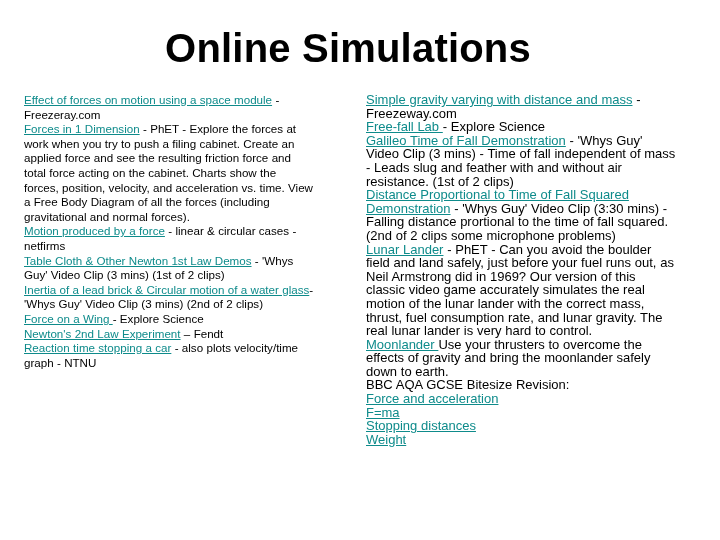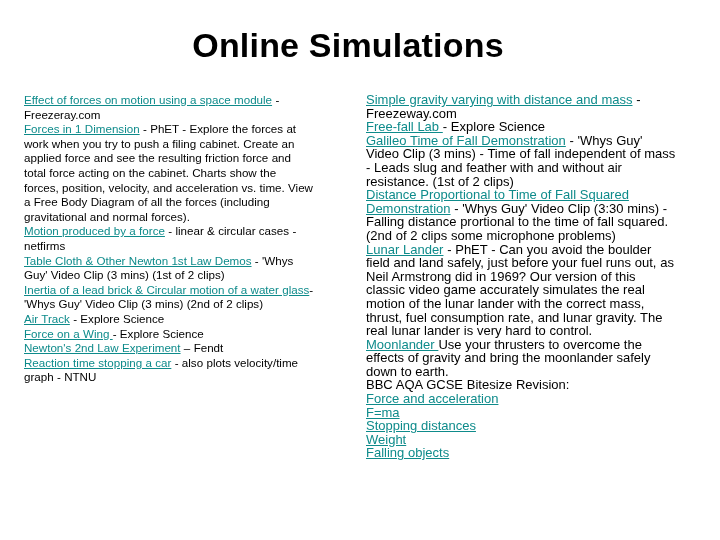--- a/index.html
+++ b/index.html
@@ -22,21 +22,21 @@
     background: #ffffff;
   }
 
   
   .slide-title {
     position: absolute;
     left: 0;
     top: 26px;
     width: 696px;
     text-align: center;
-    font-size: 34px;
+    font-size: 40px;
     font-weight: bold;
     color: #000000;
     letter-spacing: 0.2px;
     line-height: 1.12;
   }
 
   
   .col {
     position: absolute;
     color: #000000;
@@ -80,34 +80,32 @@
 <div class="slide">
 
   <div class="slide-title">Online Simulations</div>
 
   <div class="col col-left" id="left-col">
       <p class="para"><span class="lnk">Effect of forces on motion using a space module</span><span class="plain"> - Freezeray.com</span></p>
       <p class="para"><span class="lnk">Forces in 1 Dimension</span><span class="plain"> - PhET - Explore the forces at work when you try to push a filing cabinet. Create an applied force and see the resulting friction force and total force acting on the cabinet. Charts show the forces, position, velocity, and acceleration vs. time. View a Free Body Diagram of all the forces (including gravitational and normal forces).</span></p>
       <p class="para"><span class="lnk">Motion produced by a force</span><span class="plain"> - linear &amp; circular cases - netfirms</span></p>
       <p class="para"><span class="lnk">Table Cloth &amp; Other Newton 1st Law Demos</span><span class="plain"> - 'Whys Guy' Video Clip (3 mins) (1st of 2 clips)</span></p>
       <p class="para"><span class="lnk">Inertia of a lead brick &amp; Circular motion of a water glass</span><span class="plain">- 'Whys Guy' Video Clip (3 mins) (2nd of 2 clips)</span></p>
-      <p class="para"><span class="lnk">Air Track</span><span class="plain"> - Explore Science</span></p>
       <p class="para"><span class="lnk">Force on a Wing </span><span class="plain">- Explore Science</span></p>
       <p class="para"><span class="lnk">Newton's 2nd Law Experiment</span><span class="plain"> – Fendt</span></p>
       <p class="para"><span class="lnk">Reaction time stopping a car</span><span class="plain"> - also plots velocity/time graph - NTNU</span></p>
     </div>
 
   <div class="col col-right" id="right-col">
       <p class="para"><span class="lnk">Simple gravity varying with distance and mass</span><span class="plain"> - Freezeway.com</span></p>
       <p class="para"><span class="lnk">Free-fall Lab </span><span class="plain">- Explore Science</span></p>
       <p class="para"><span class="lnk">Galileo Time of Fall Demonstration</span><span class="plain"> - 'Whys Guy' Video Clip (3 mins) - Time of fall independent of mass - Leads slug and feather with and without air resistance. (1st of 2 clips)</span></p>
       <p class="para"><span class="lnk">Distance Proportional to Time of Fall Squared Demonstration</span><span class="plain"> - 'Whys Guy' Video Clip (3:30 mins) - Falling distance prortional to the time of fall squared. (2nd of 2 clips some microphone problems)</span></p>
       <p class="para"><span class="lnk">Lunar Lander</span><span class="plain"> - PhET - Can you avoid the boulder field and land safely, just before your fuel runs out, as Neil Armstrong did in 1969? Our version of this classic video game accurately simulates the real motion of the lunar lander with the correct mass, thrust, fuel consumption rate, and lunar gravity. The real lunar lander is very hard to control.</span></p>
       <p class="para"><span class="lnk">Moonlander </span><span class="plain">Use your thrusters to overcome the effects of gravity and bring the moonlander safely down to earth.</span></p>
       <p class="para"><span class="plain">BBC AQA GCSE Bitesize Revision:</span></p>
       <p class="para"><span class="lnk">Force and acceleration</span></p>
       <p class="para"><span class="lnk">F=ma</span></p>
       <p class="para"><span class="lnk">Stopping distances</span></p>
       <p class="para"><span class="lnk">Weight</span></p>
-      <p class="para"><span class="lnk">Falling objects</span></p>
     </div>
 
 </div>
 
 </body></html>

